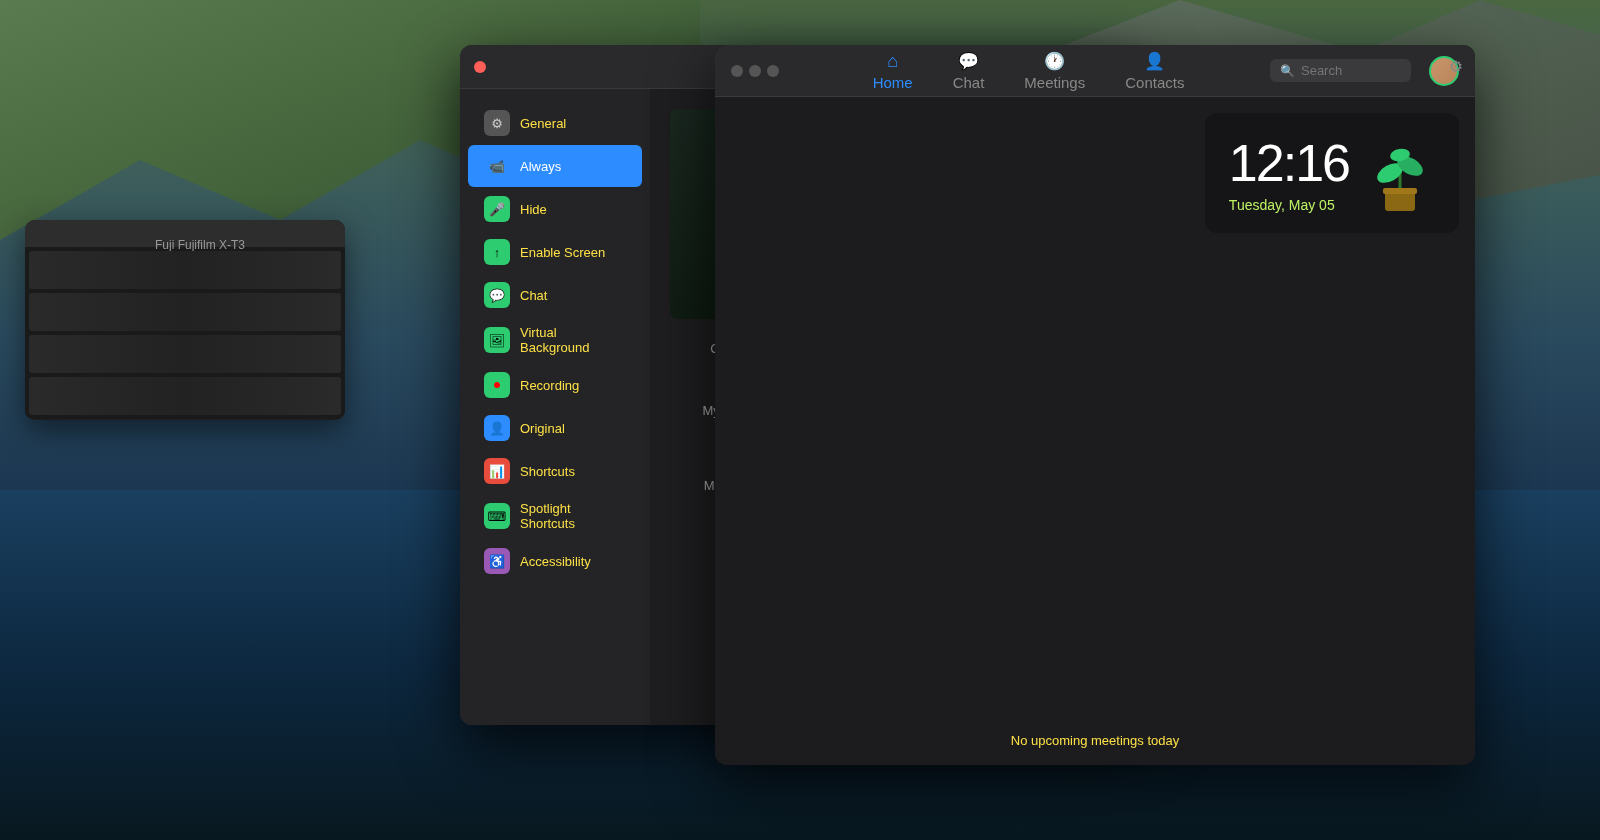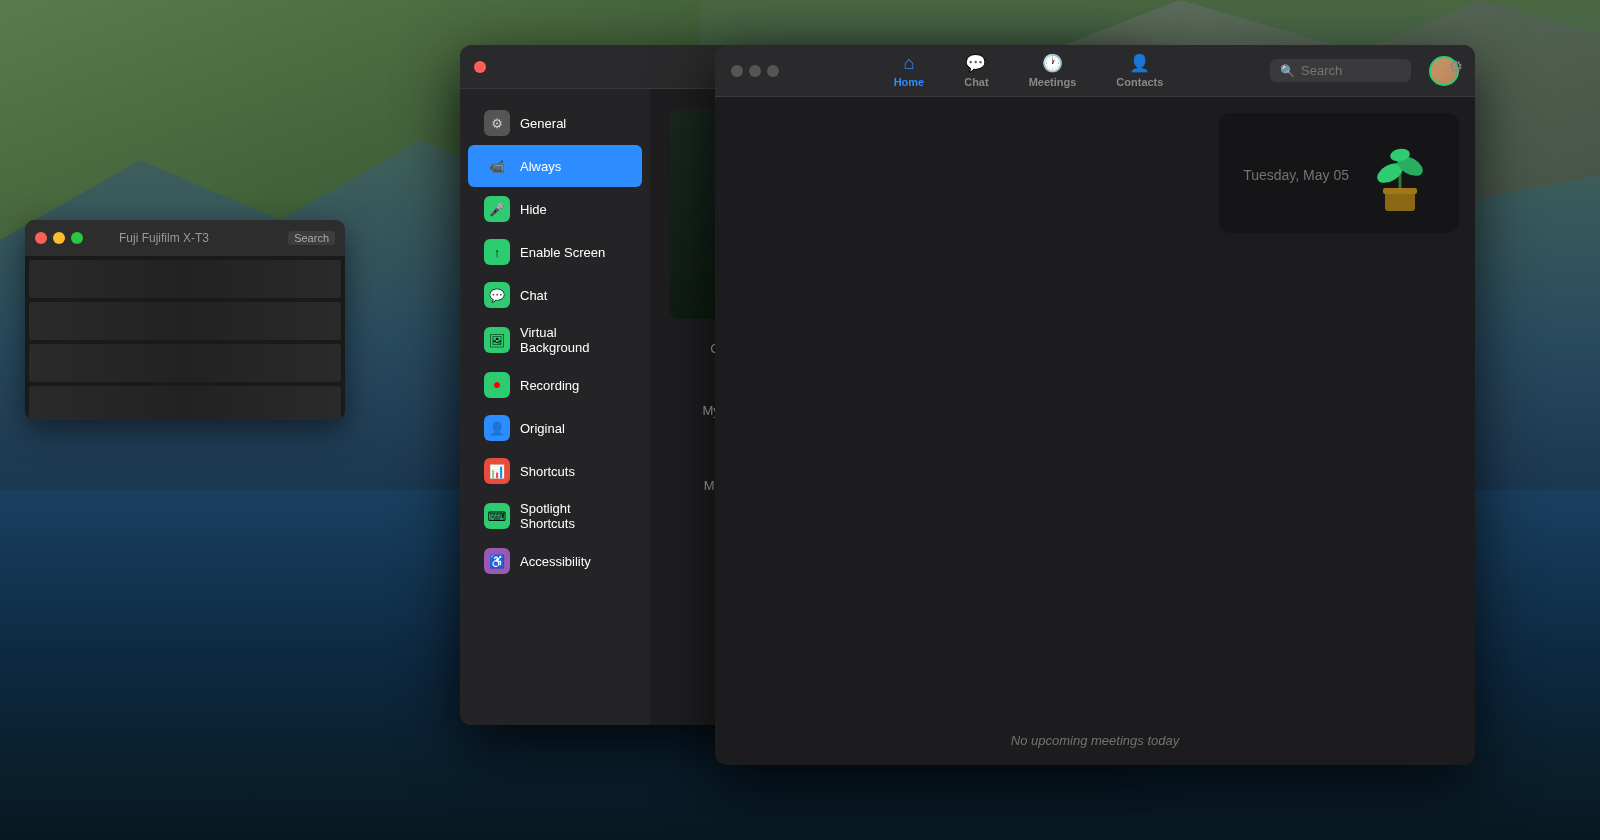--- a/index.html
+++ b/index.html
@@ -63,26 +63,27 @@
       left: 25px;
       width: 320px;
       height: 200px;
       background: #1e1e1e;
       border-radius: 10px;
       overflow: hidden;
       box-shadow: 0 10px 30px rgba(0,0,0,0.5);
     }
 
     .camera-window-titlebar {
-      height: 36px;
+      height: 27px;
       background: #2d2d2d;
       display: flex;
       align-items: center;
       padding: 0 10px;
       gap: 6px;
+      flex-direction: column;
     }
 
     .traffic-light {
       width: 12px;
       height: 12px;
       border-radius: 50%;
     }
     .traffic-close { background: #ff5f57; }
     .traffic-min { background: #febc2e; }
     .traffic-max { background: #28c840; }
@@ -174,23 +175,22 @@
 
     .zoom-nav-item .nav-icon {
       font-size: 18px;
       color: #aaa;
     }
 
     .zoom-nav-item.active .nav-icon { color: #2d8cff; }
     .zoom-nav-item.active .nav-label { color: #2d8cff; }
 
     .zoom-nav-item .nav-label {
-      font-size: 11px;
+      font-size: 15px;
       color: #888;
-      font-weight: bold;
     }
 
     .zoom-search {
       display: flex;
       align-items: center;
       background: #3a3a3c;
       border-radius: 6px;
       padding: 4px 10px;
       gap: 6px;
       margin-right: 10px;
@@ -309,21 +309,21 @@
       justify-content: center;
       font-size: 14px;
       flex-shrink: 0;
     }
 
     .sidebar-item.active .sidebar-icon { background: transparent; }
     .sidebar-item.active .sidebar-label { color: #fff; }
 
     .sidebar-label {
       font-size: 13px;
-      color: #ffffff;
+      color: #fde047;
     }
 
     
     .settings-content {
       flex: 1;
       background: #1e1e20;
       padding: 20px;
       overflow-y: auto;
     }
 
@@ -495,34 +495,32 @@
 
     .clock-time {
       font-size: 52px;
       font-weight: 200;
       color: #fff;
       letter-spacing: -2px;
     }
 
     .clock-date {
       font-size: 14px;
-      color: #737373;
+      color: #bef264;
       margin-top: 4px;
-      text-align: right;
     }
 
     .home-lower {
       padding: 16px;
       text-align: center;
     }
 
     .no-meetings-text {
       font-size: 13px;
-      color: #737373;
-      font-style: italic;
+      color: #fde047;
     }
 
     .gear-btn {
       position: absolute;
       top: 12px;
       right: 12px;
       color: #888;
       font-size: 16px;
       cursor: pointer;
     }
@@ -751,20 +749,21 @@
     <div class="zoom-avatar" style="background: linear-gradient(135deg, #c9956a, #b8845a); width:30px; height:30px; border-radius:50%; border:2px solid #2ecc71;"></div>
 
     <span class="gear-btn">⚙</span>
   </div>
 
   <div class="zoom-content">
     <div class="zoom-right-panel">
       <div class="home-upper">
         <div class="clock-widget">
           <div>
+            <div class="clock-time">12:16</div>
             <div class="clock-date">Tuesday, May 05</div>
           </div>
 
           <svg width="70" height="80" viewBox="0 0 70 80">
 
             <rect x="20" y="58" width="30" height="20" rx="3" fill="#8B6914"></rect>
             <rect x="18" y="55" width="34" height="6" rx="2" fill="#A0781A"></rect>
 
             <line x1="35" y1="55" x2="35" y2="25" stroke="#2d7a2d" stroke-width="3"></line>
 

